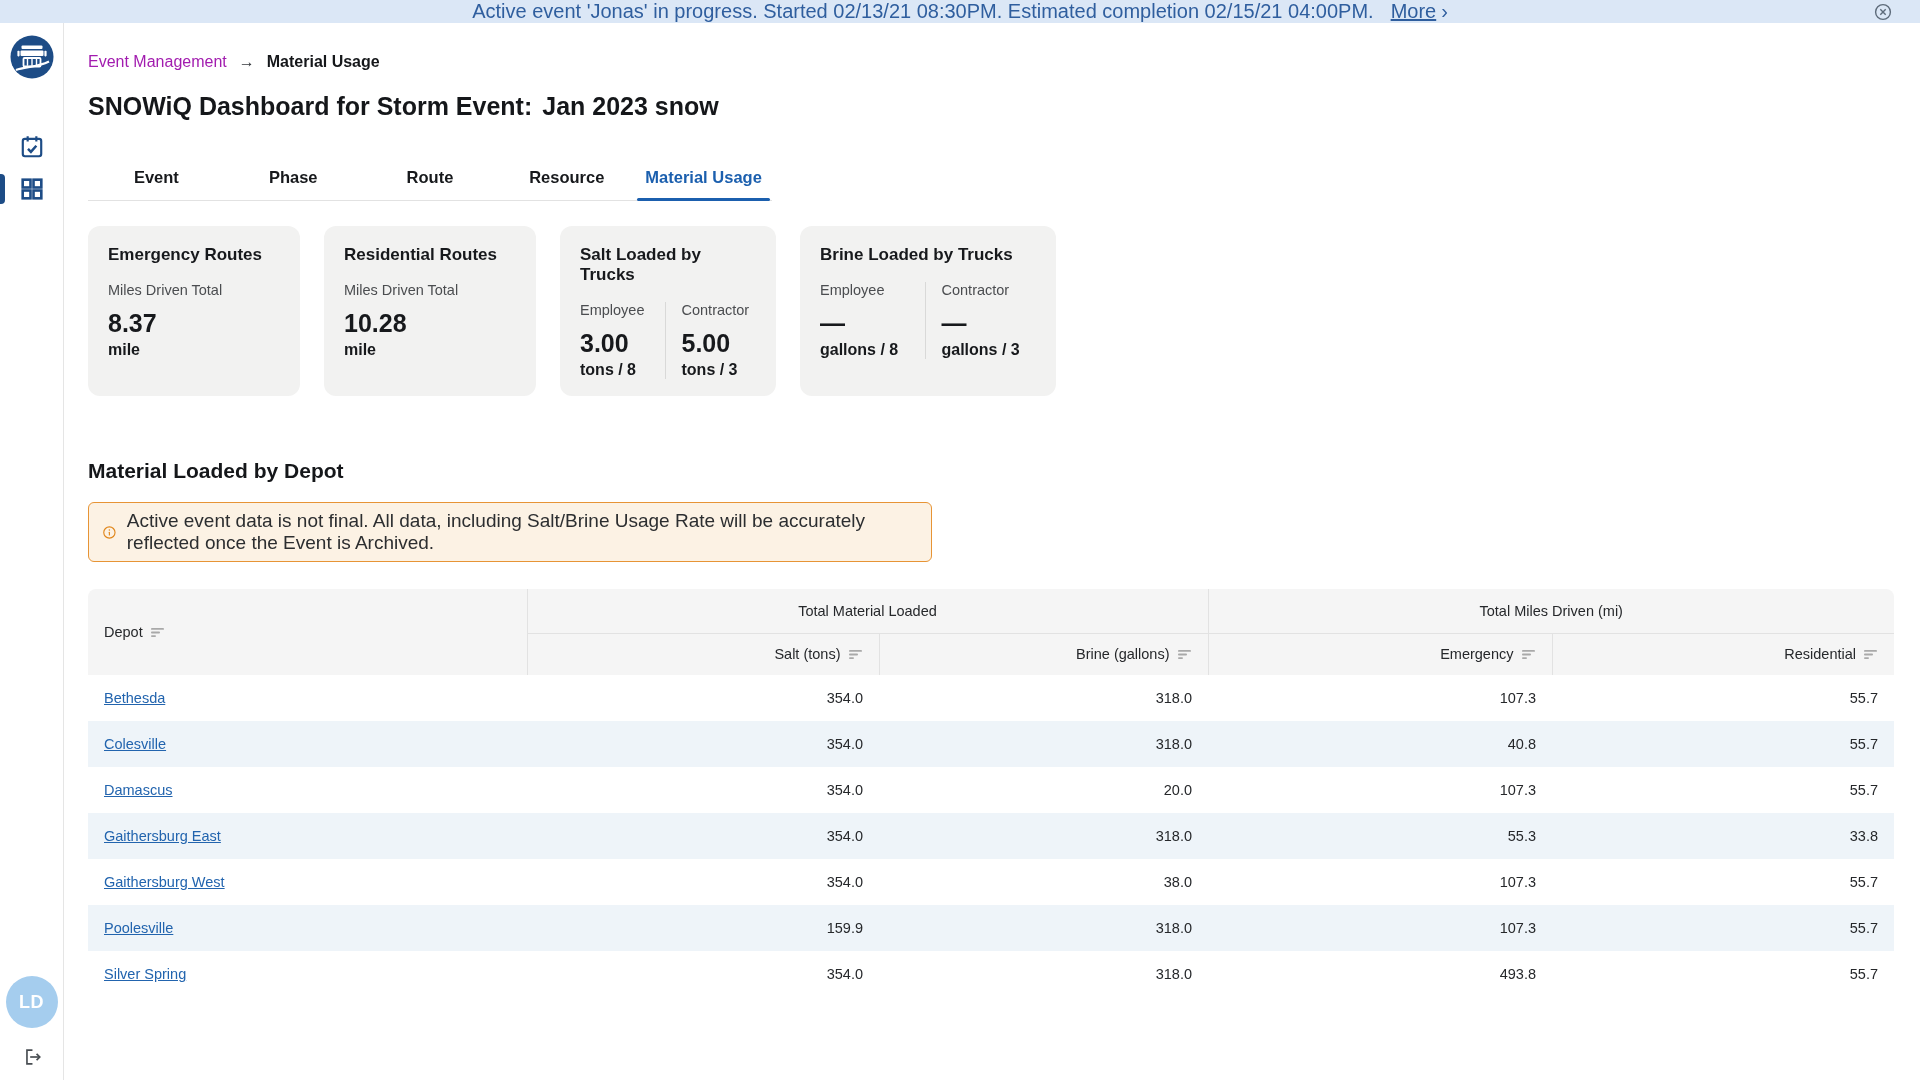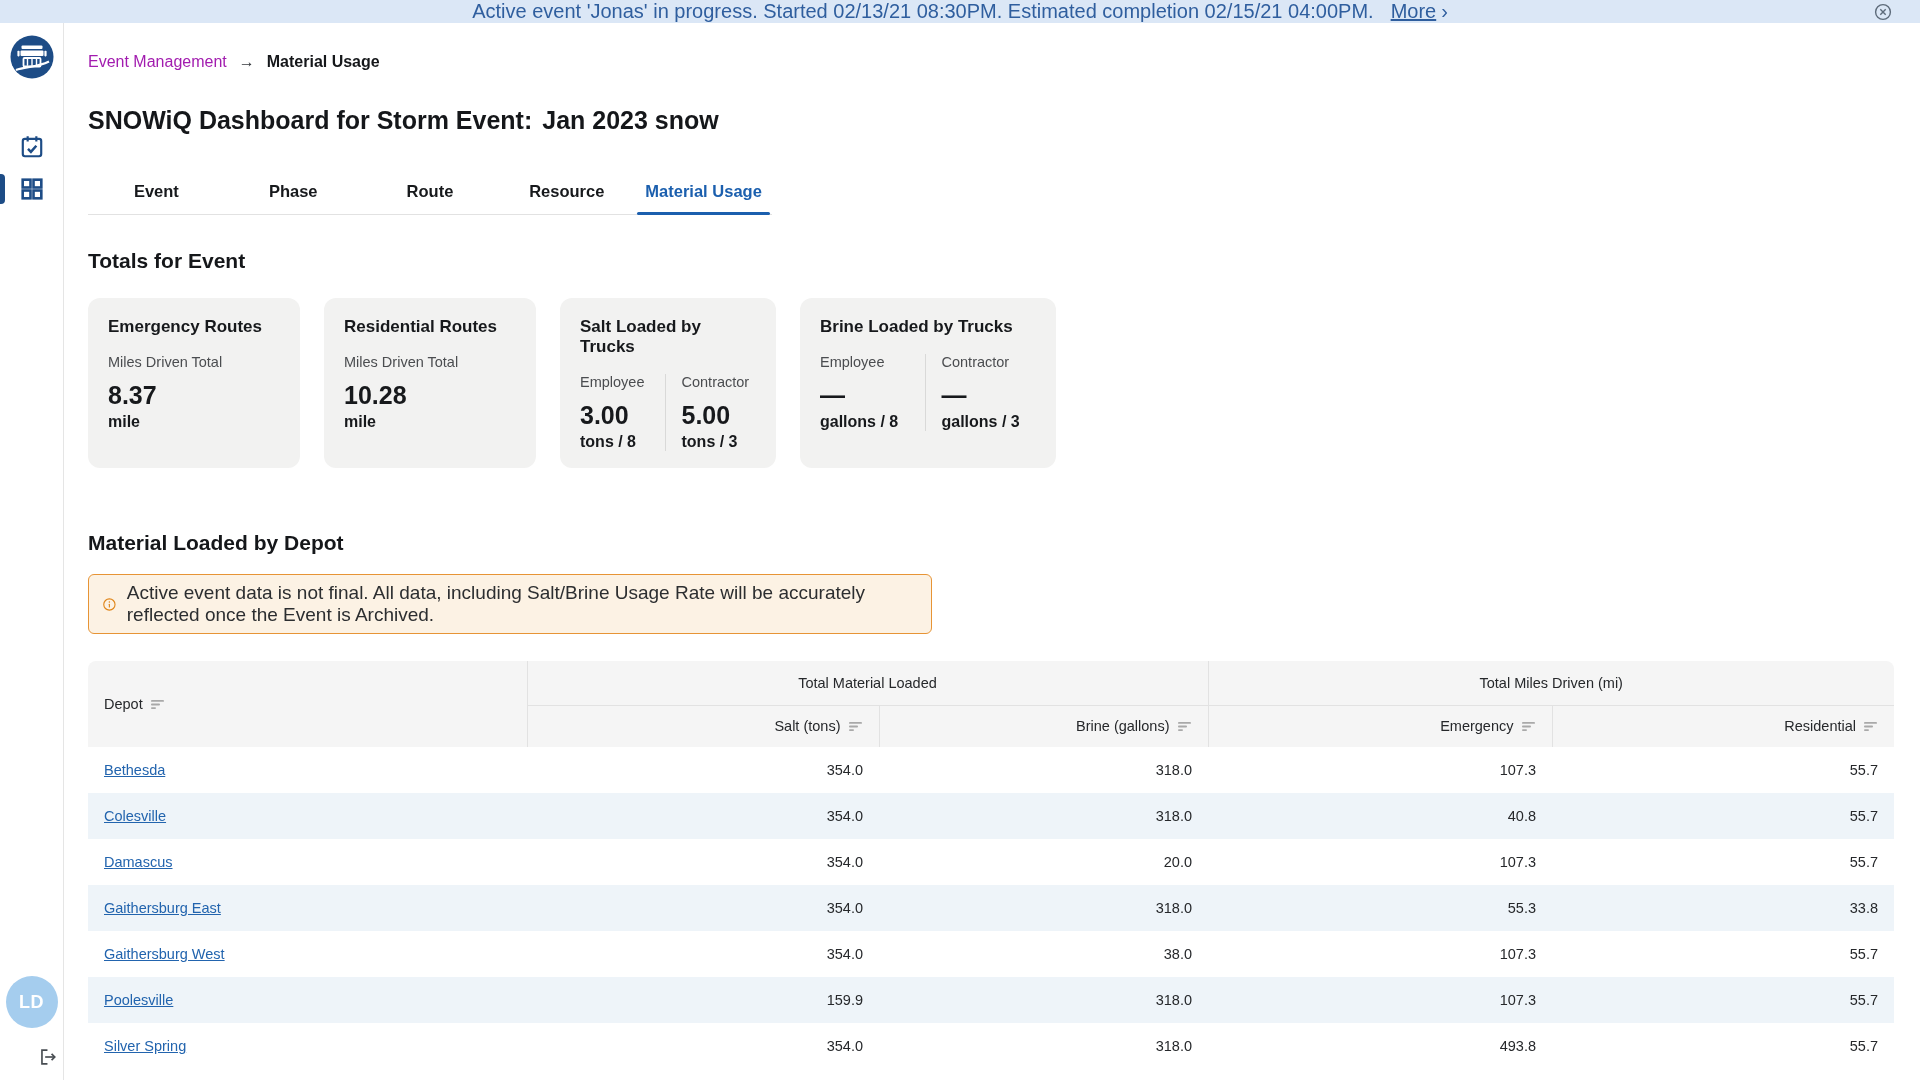--- a/index.html
+++ b/index.html
@@ -18,34 +18,34 @@
   .app { display:flex; height:1057px; }
   .sidebar { width:64px; border-right:1px solid #e5e5e5; display:flex;
              flex-direction:column; align-items:center; flex-shrink:0; }
   .logo { margin-top:11px; cursor:pointer; }
   .nav-item { width:64px; height:42px; display:flex; align-items:center;
               justify-content:center; position:relative; cursor:pointer; }
   .nav-item.first { margin-top:42px; }
   .active-bar { position:absolute; left:0; top:50%; transform:translateY(-50%);
                 width:5px; height:30px; background:#1d4c86; border-radius:0 4px 4px 0; }
   .sidebar-bottom { margin-top:auto; display:flex; flex-direction:column;
-                    align-items:flex-end; margin-bottom:12px; }
+                    align-items:center; margin-bottom:12px; }
   .avatar { width:52px; height:52px; border-radius:50%; background:#a5cdee; color:#fff;
             font-size:18px; font-weight:700; letter-spacing:.5px; display:flex;
             align-items:center; justify-content:center; cursor:pointer; }
   .logout { margin-top:18px; cursor:pointer; display:flex; }
 
   
   .main { flex:1; padding:0 26px 0 24px; }
   .breadcrumb { margin-top:30px; font-size:16px; display:flex; align-items:center; }
   .breadcrumb .bc-link { color:#a21caf; cursor:pointer; }
   .breadcrumb .bc-sep { margin:0 12px; color:#33373b; }
   .breadcrumb .bc-current { font-weight:700; color:#15171a; }
 
-  .page-title { margin-top:35px; font-size:25px; font-weight:700; color:#15171a; }
+  .page-title { margin-top:21px; font-size:25px; font-weight:700; color:#15171a; }
   .page-title .evt { margin-left:10px; }
 
   .tabs { margin-top:39px; width:684px; display:flex; border-bottom:1px solid #e2e2e2; }
   .tab { flex:1; text-align:center; padding:8px 0 13px; font-size:16.5px; font-weight:700;
          color:#17191c; cursor:pointer; position:relative; }
   .tab.active { color:#1b5fae; }
   .tab.active::after { content:''; position:absolute; left:2px; right:2px; bottom:-1px;
                        height:3px; background:#1b5fae; border-radius:2px; }
 
   .section-heading { font-size:21px; font-weight:700; color:#15171a; }
@@ -162,21 +162,20 @@
     </div>
 
     <div class="tabs">
       <div class="tab">Event</div>
       <div class="tab">Phase</div>
       <div class="tab">Route</div>
       <div class="tab">Resource</div>
       <div class="tab active">Material Usage</div>
     </div>
 
-    <div class="section-heading heading-totals">Totals for Event</div>
 
     <div class="cards">
 
       <div class="card card-simple">
         <div class="card-title">Emergency Routes</div>
         <div class="card-label">Miles Driven Total</div>
         <div class="card-value">8.37</div>
         <div class="card-unit">mile</div>
       </div>
 

